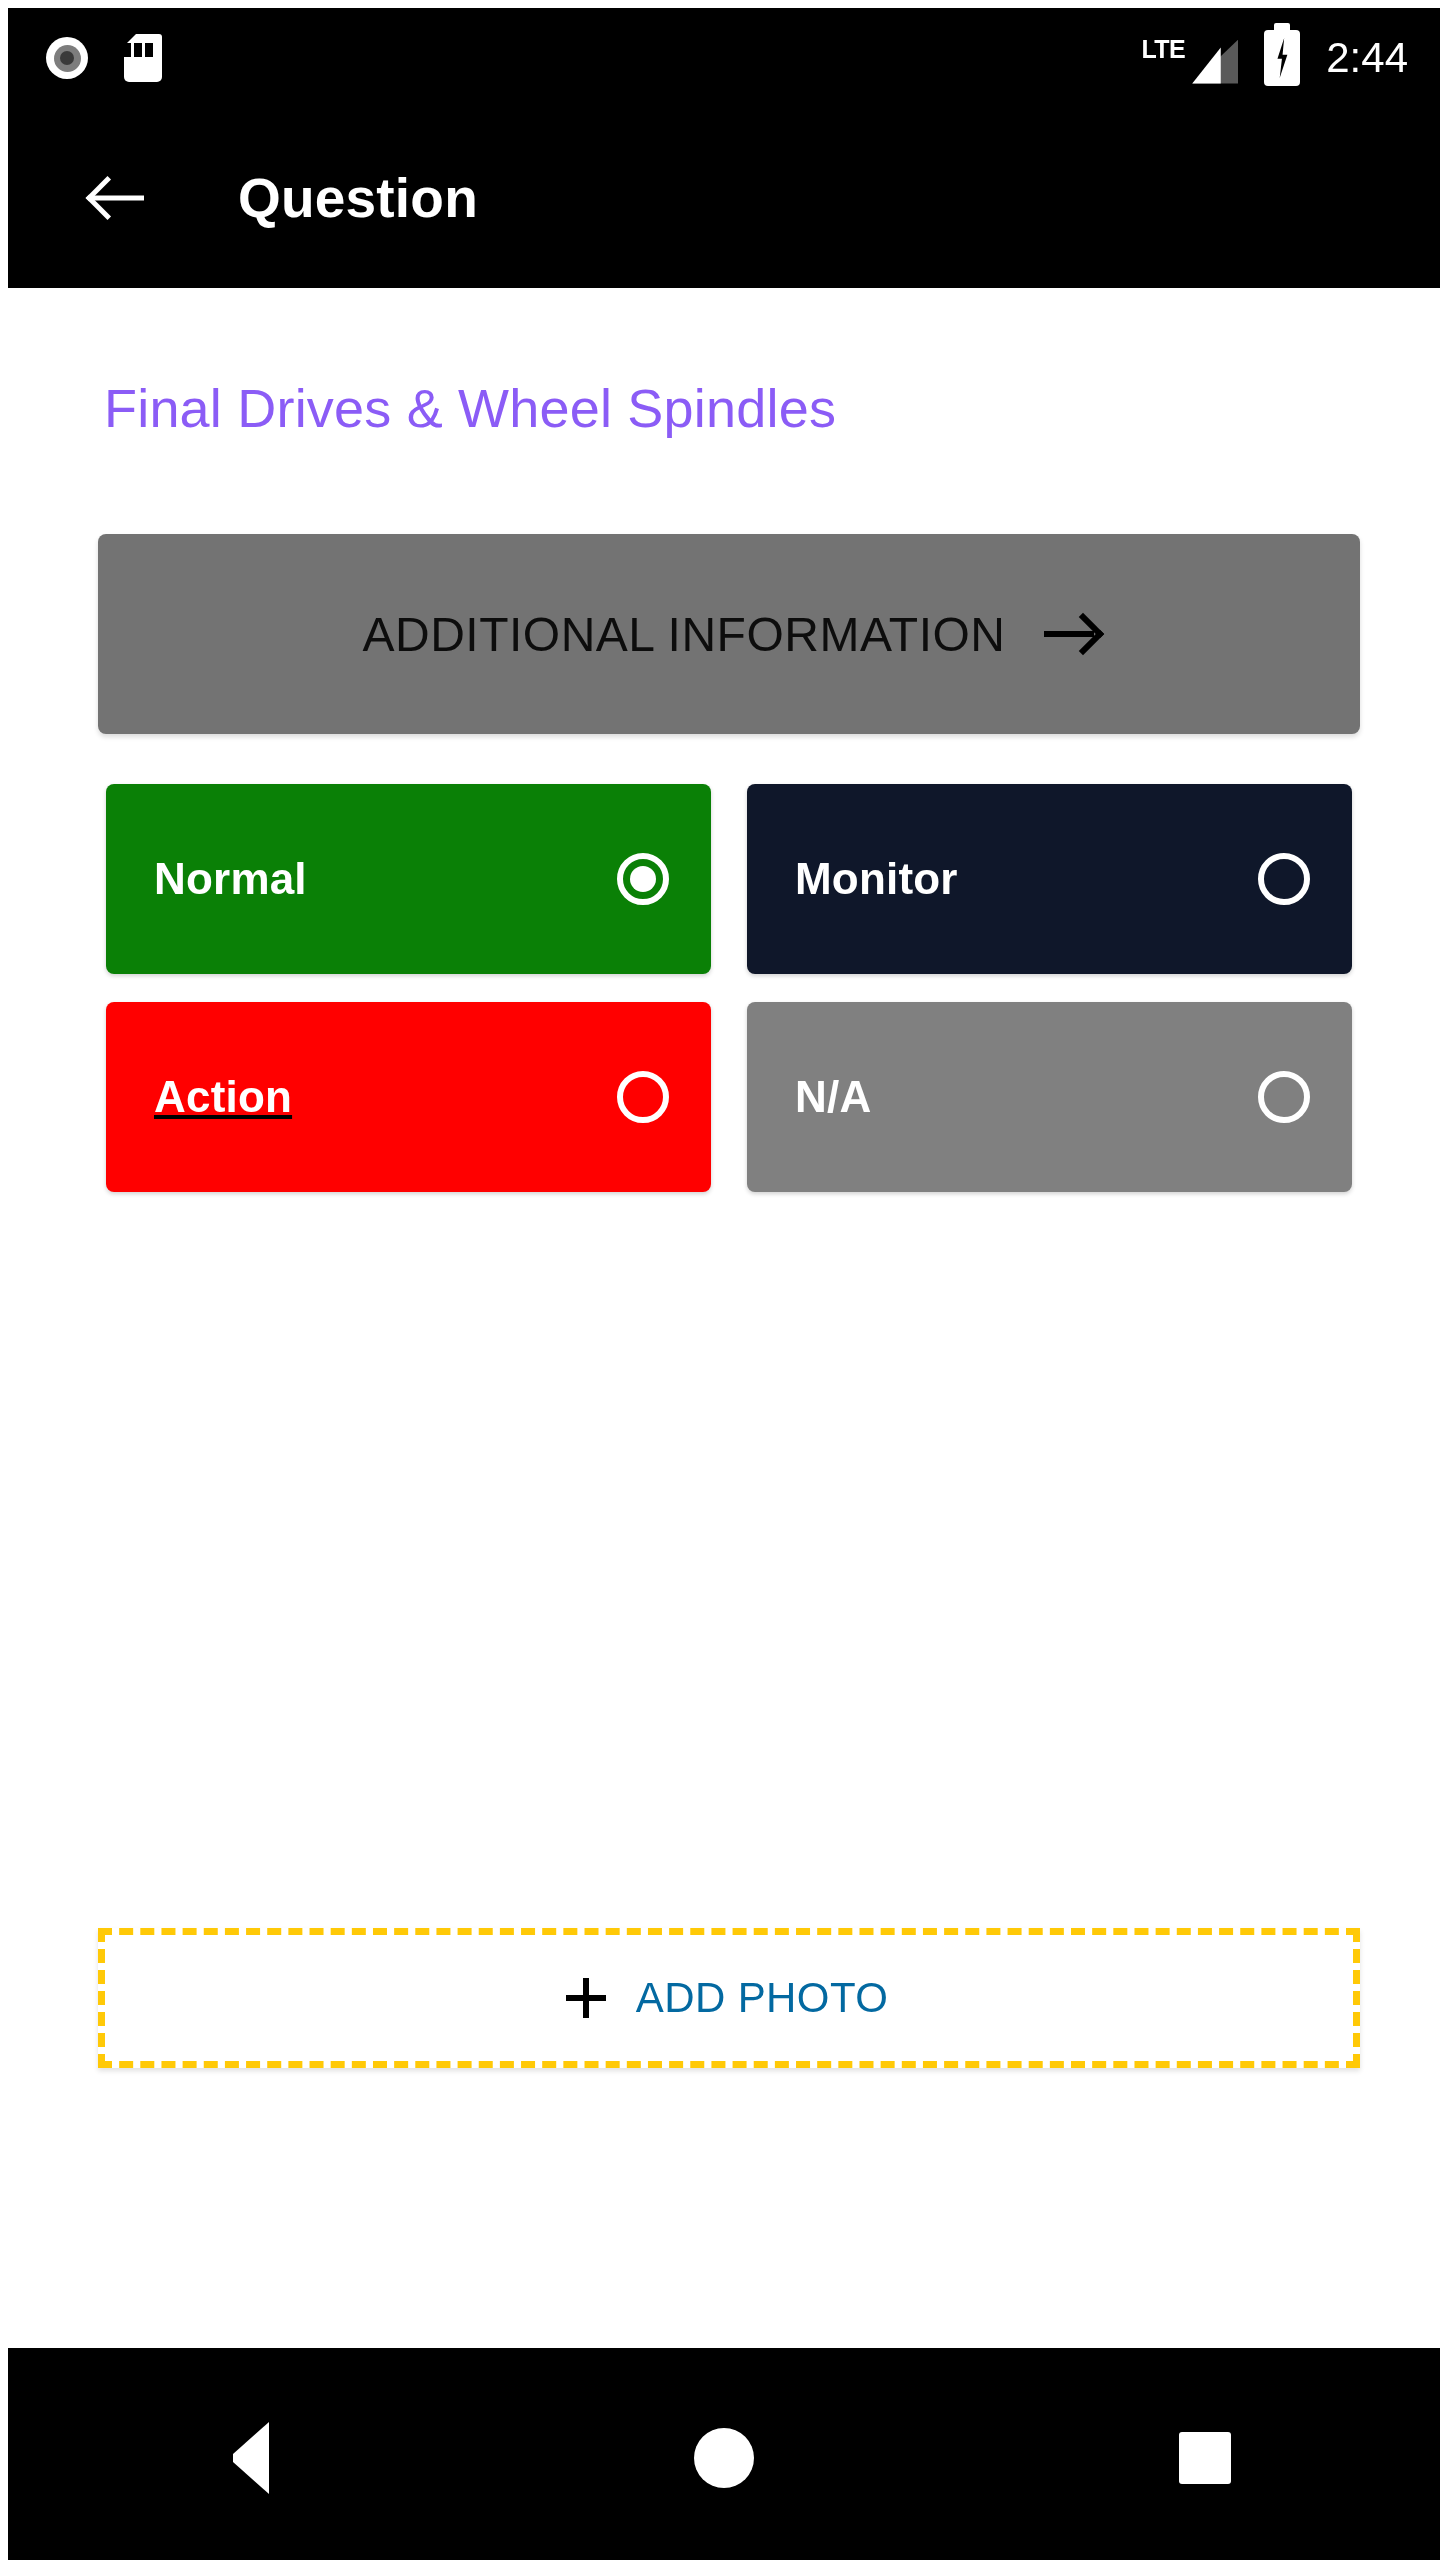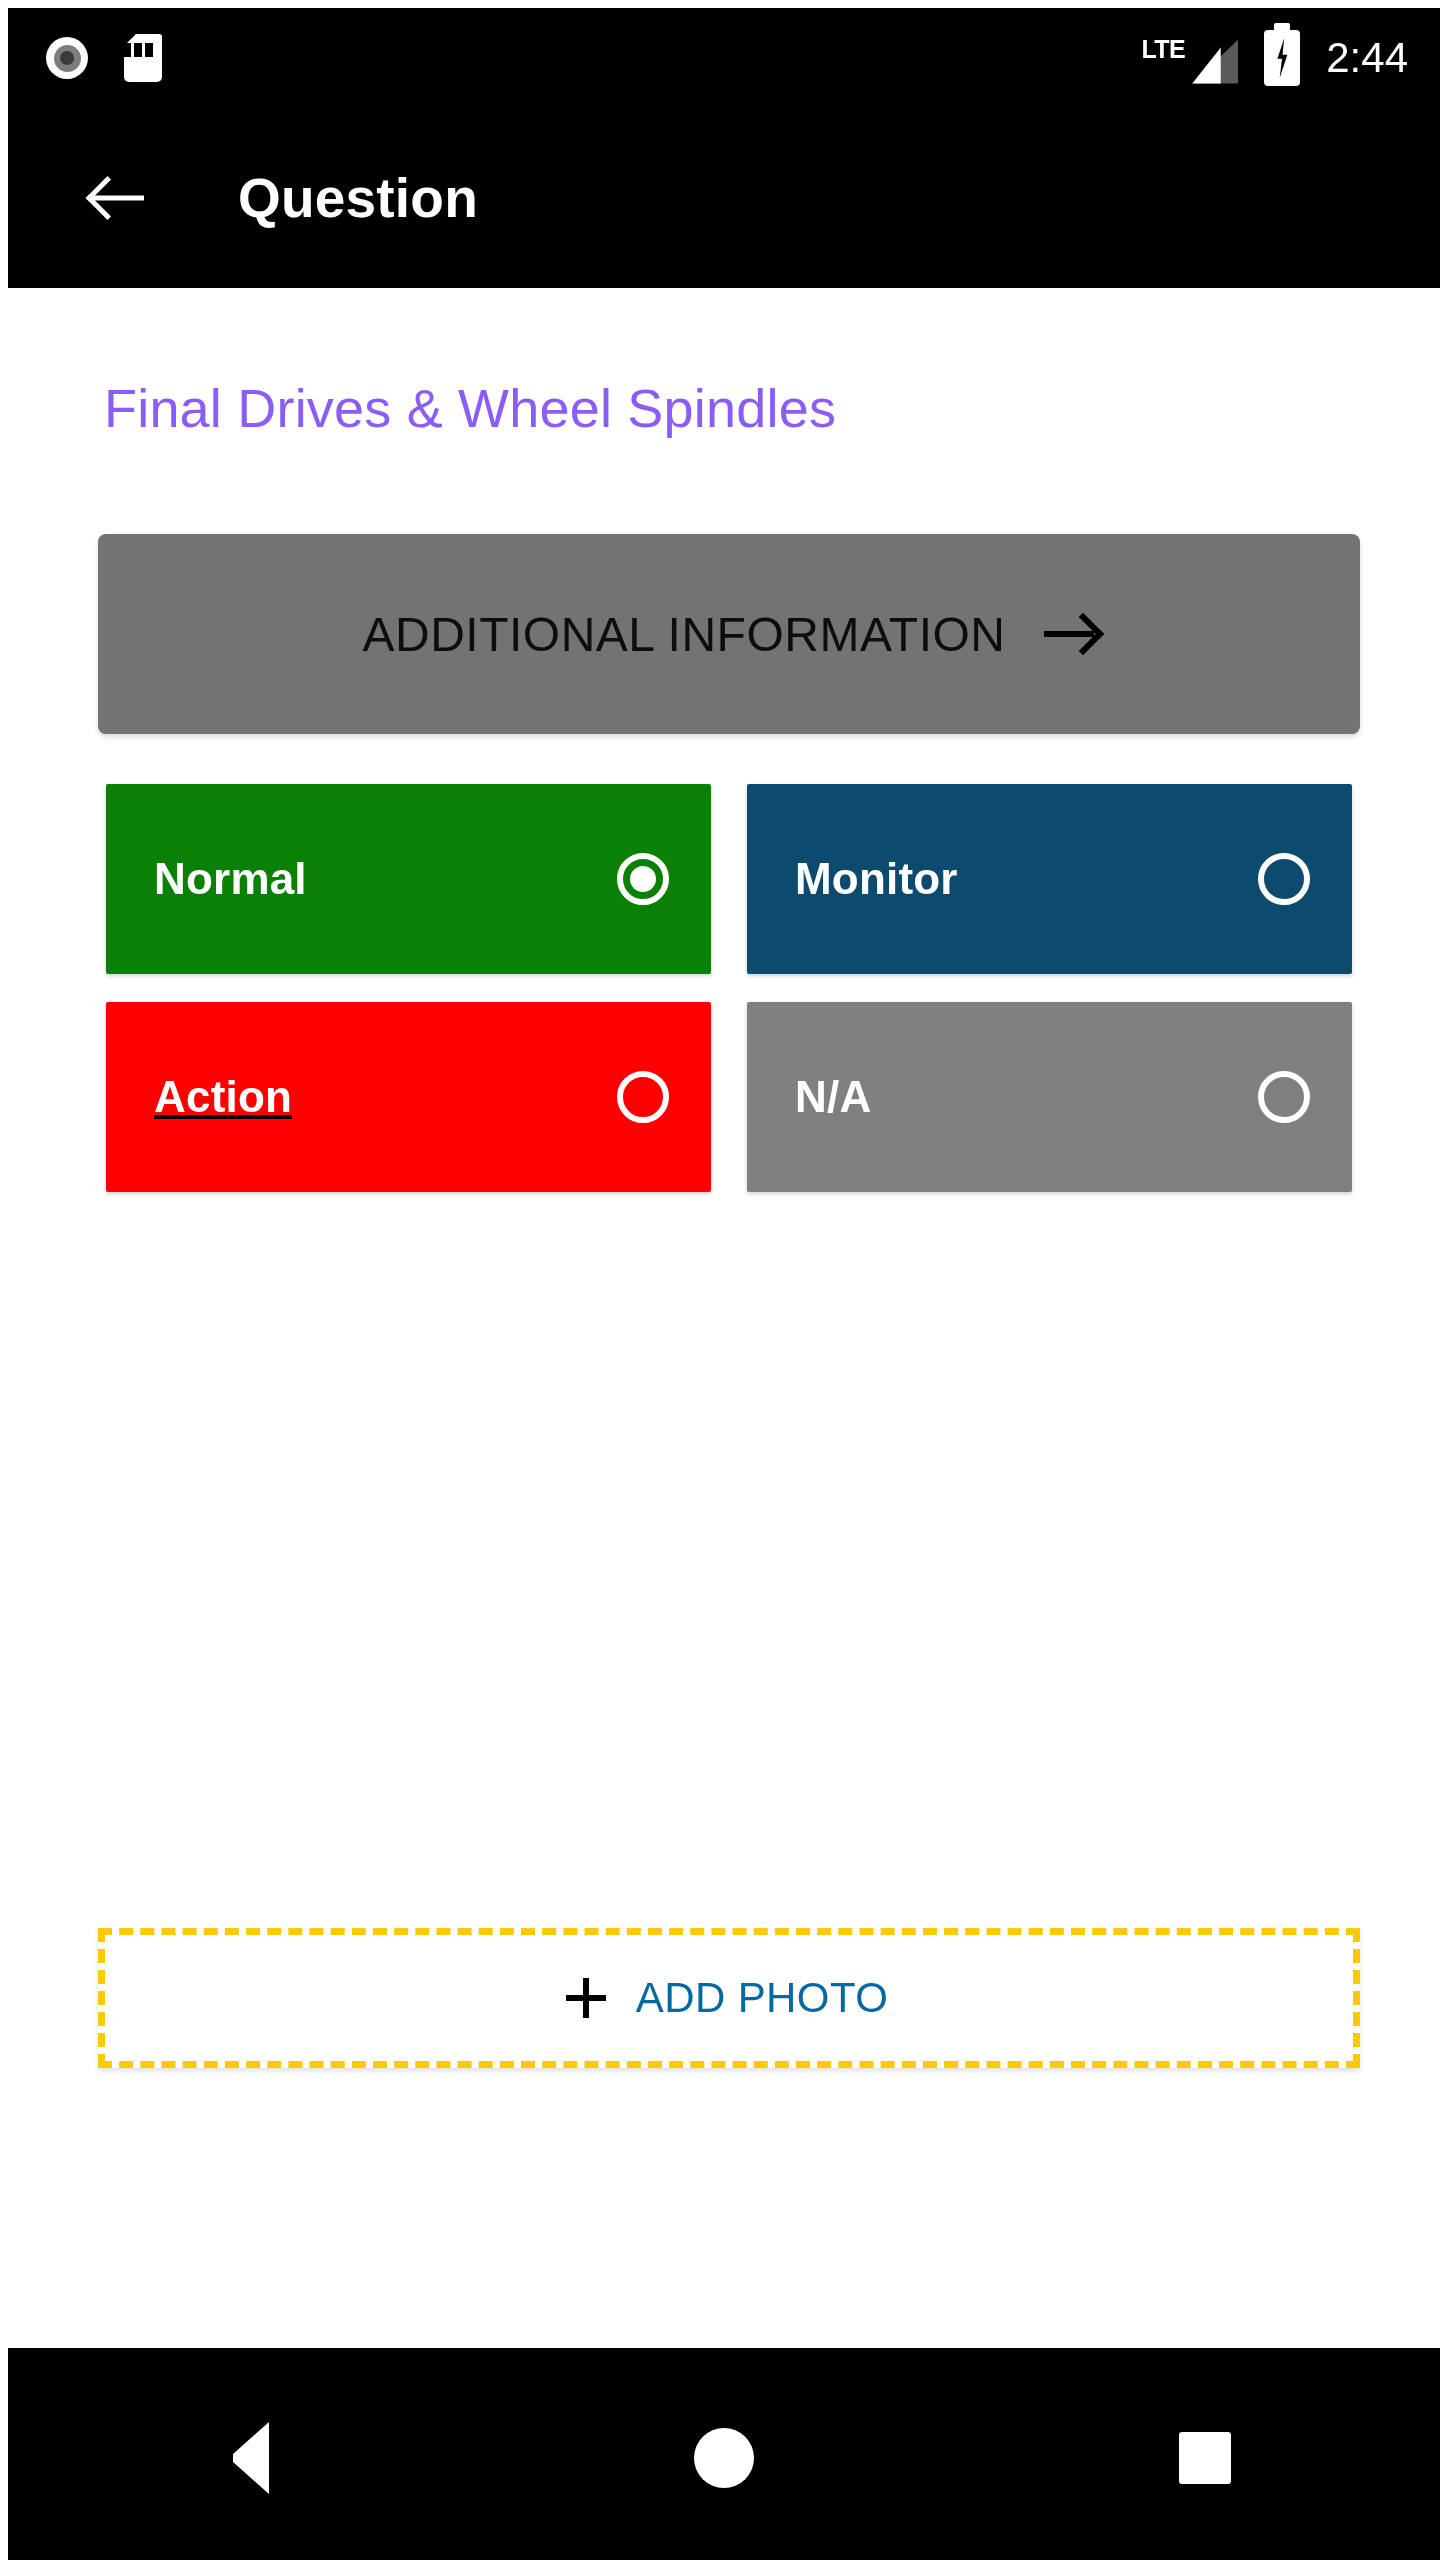--- a/index.html
+++ b/index.html
@@ -84,21 +84,21 @@
   .fwd-arrow::before { content:""; position:absolute; top:50%; left:0; width:50px; height:6px;
     background:#000000; transform:translateY(-50%); }
   .fwd-arrow::after { content:""; position:absolute; top:50%; right:2px; width:24px; height:24px;
     border-top:6px solid #000000; border-right:6px solid #000000;
     transform:translateY(-50%) rotate(45deg); }
 
   
   .opt-grid { position:absolute; top:488px; left:90px; width:1262px; }
   .opt-row { display:flex; gap:36px; margin-bottom:20px; }
   .opt-btn {
-    width:613px; height:190px; border-radius:2px;
+    width:613px; height:190px; border-radius:8px;
     display:flex; align-items:center; justify-content:space-between;
     padding:0 42px 0 44px; cursor:pointer;
     box-shadow:0 2px 4px rgba(0,0,0,0.18);
   }
   .opt-label { color:#ffffff; font-size:44px; font-weight:bold; letter-spacing:0.2px; }
   .radio { width:52px; height:52px; border-radius:50%; border:6px solid #ffffff;
     display:flex; align-items:center; justify-content:center; flex:none; }
   .radio.sel::after { content:""; width:26px; height:26px; border-radius:50%; background:#ffffff; }
 
   
@@ -189,21 +189,21 @@
       <span class="addl-info-label">ADDITIONAL INFORMATION</span>
       <span class="fwd-arrow"></span>
     </div>
 
     <div class="opt-grid">
       <div class="opt-row">
         <div class="opt-btn" id="opt0" style="background: rgb(10, 128, 6);">
           <span class="opt-label" style="color: rgb(255, 255, 255);">Normal</span>
           <span class="radio sel"></span>
         </div>
-        <div class="opt-btn" id="opt1" style="background: #0c4a6e;">
+        <div class="opt-btn" id="opt1" style="background: #0f172a;">
           <span class="opt-label" style="color: rgb(255, 255, 255);">Monitor</span>
           <span class="radio"></span>
         </div>
       </div>
       <div class="opt-row">
         <div class="opt-btn" id="opt2" style="background: rgb(255, 0, 0); text-decoration: underline;">
           <span class="opt-label" style="color: rgb(255, 255, 255);">Action</span>
           <span class="radio"></span>
         </div>
         <div class="opt-btn" id="opt3" style="background: rgb(128, 128, 128);">

